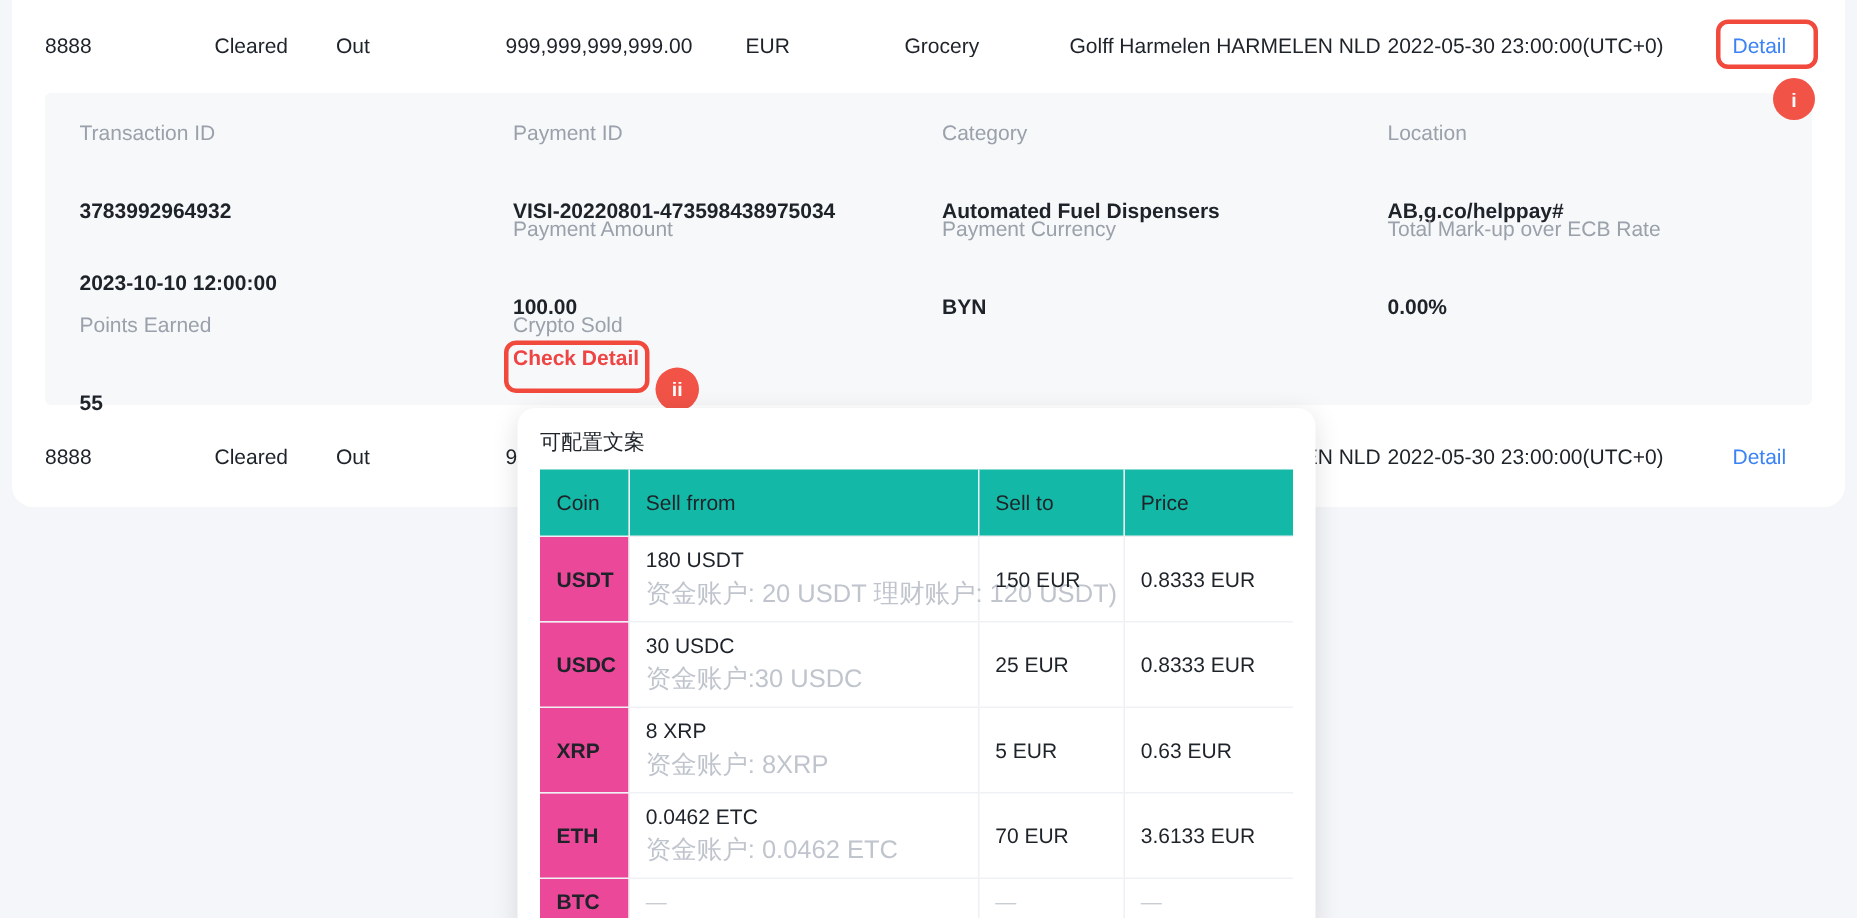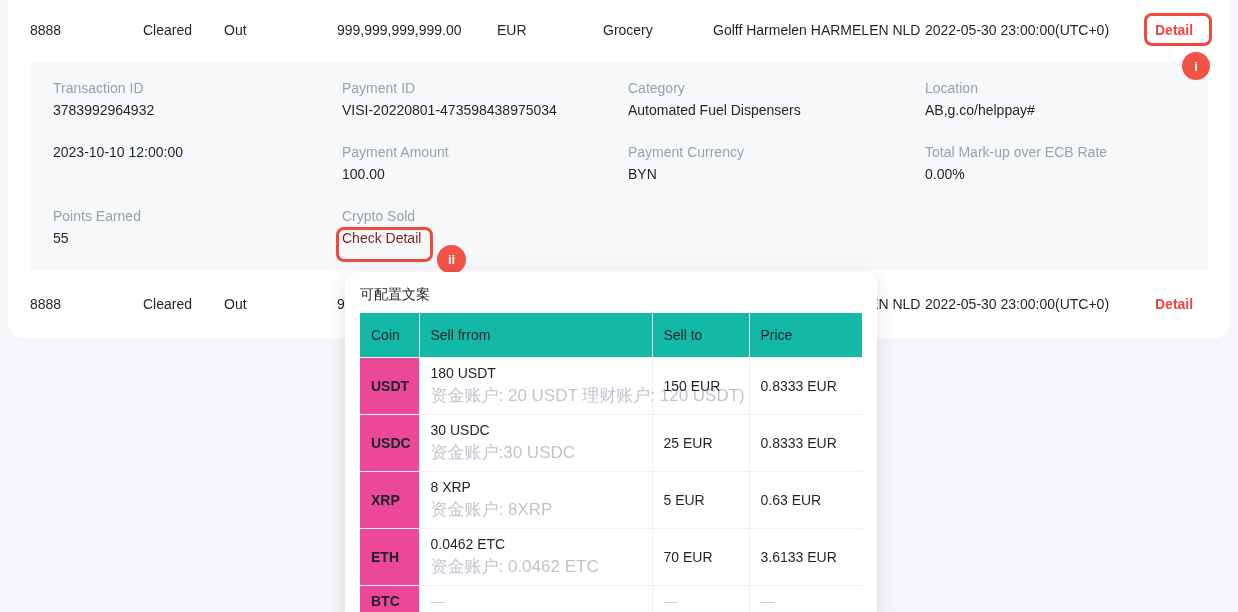--- a/index.html
+++ b/index.html
@@ -14,32 +14,32 @@
     background:#ffffff; border-radius:0 0 14px 14px;
   }
   .txrow {
     position:absolute; left:0; right:0; height:56px;
     display:grid; align-items:center; padding-left:22px;
     grid-template-columns:113px 81px 113px 160px 106px 110px 212px 230px auto;
   }
   .txrow.first { top:2px; }
   .txrow.second { top:276px; }
   .cell { white-space:nowrap; overflow:hidden; }
-  .detail-link { color:#ef4444; font-weight:700; cursor:pointer; }
+  .detail-link { color:#3b82f6; font-weight:400; cursor:pointer; }
 
   .panel {
     position:absolute; top:62px; left:22px; width:1178px; height:208px;
     background:#f7f8fa; border-radius:4px;
     display:grid; grid-template-columns:289px 286px 297px auto;
     align-content:start; padding:18px 0 0 23px;
   }
   .field { height:64px; }
   .flabel { color:#9aa1ab; margin-bottom:6px; white-space:nowrap; }
-  .fvalue { font-weight:400; white-space:nowrap; }
-  .check-link { color:#7f1d1d; font-weight:400; cursor:pointer; }
+  .fvalue { font-weight:700; white-space:nowrap;margin-top:36px; }
+  .check-link { color:#ef4444; font-weight:700; cursor:pointer; }
 
   .badge {
     position:absolute; width:28px; height:28px; border-radius:50%;
     background:#f25347; color:#ffffff; font-size:13px; font-weight:700;
     display:flex; align-items:center; justify-content:center; z-index:6;
   }
   .badge-i  { left:1182px; top:52px; }
   .badge-ii { left:437px;  top:213px; width:29px; height:29px;margin-top:32px; }
 
   .anno-box {

